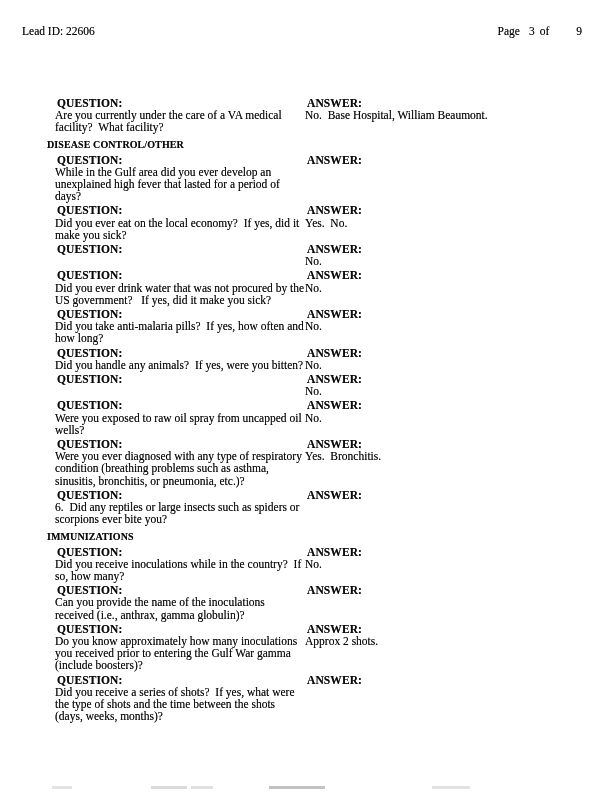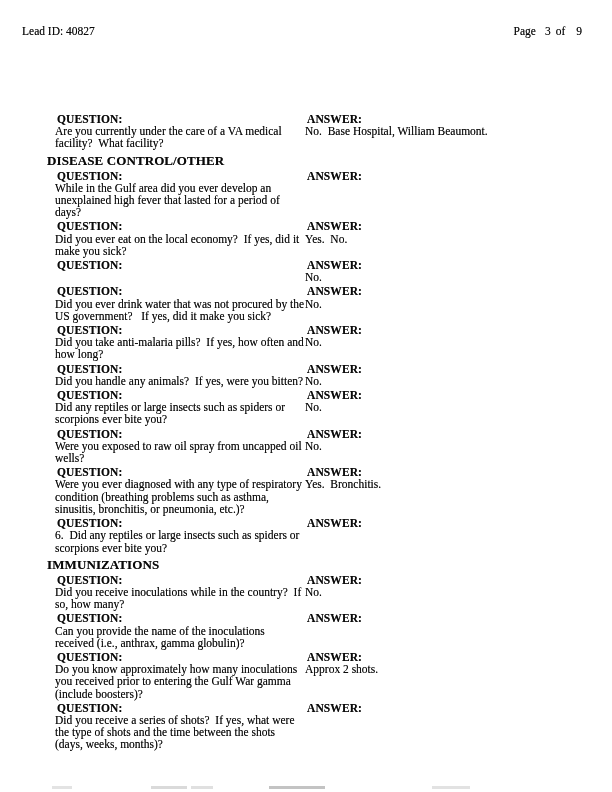--- a/index.html
+++ b/index.html
@@ -21,23 +21,23 @@
     display: flex;
     justify-content: space-between;
     align-items: baseline;
     padding: 25px 30px 0 22px;
     font-size: 11.5px;
     line-height: 12px;
   }
   .page-info { display: inline-flex; align-items: baseline; }
   .page-info .pw { margin-right: 9px; }
   .page-info .pn { margin-right: 5px; }
-  .page-info .po { margin-right: 11px; }
+  .page-info .po { margin-right: 27px; }
   .content {
-    margin-top: 76px;
+    margin-top: 60px;
     padding-left: 55px;
     padding-right: 14px;
   }
   .qa-row {
     display: flex;
     align-items: flex-start;
     margin-bottom: 2px;
     font-size: 11.5px;
     line-height: 12.2px;
   }
@@ -46,21 +46,21 @@
   .lbl {
     font-weight: bold;
     margin-left: 2px;
     letter-spacing: 0.1px;
   }
   .txt {
     white-space: pre-wrap;
   }
   .section-title {
     font-weight: bold;
-    font-size: 13px;
+    font-size: 10px;
     line-height: 14px;
     margin: 4px 0 2px -8px;
     letter-spacing: 0.1px;
     font-family: Liberation Serif, serif;
   }
   .scan-noise {
     position: absolute;
     left: 0;
     bottom: 2px;
     width: 100%;
@@ -76,21 +76,21 @@
   .scan-noise span:nth-child(2) { left: 151px; width: 36px; background:#dadada; }
   .scan-noise span:nth-child(3) { left: 191px; width: 22px; background:#e0e0e0; }
   .scan-noise span:nth-child(4) { left: 269px; width: 56px; background:#c3c3c3; }
   .scan-noise span:nth-child(5) { left: 432px; width: 38px; background:#e2e2e2; }
 </style>
 </head>
 <body>
 
 <div class="page">
   <div class="header">
-    <span>Lead ID: 40827</span>
+    <span>Lead ID: 22606</span>
     <span class="page-info">
       <span class="pw">Page</span>
       <span class="pn">3</span>
       <span class="po">of</span>
       <span class="pt">9</span>
     </span>
   </div>
 
   <div class="content" id="content">
       <div class="qa-row">
@@ -158,21 +158,20 @@
           <div class="txt">Did you handle any animals?  If yes, were you bitten?</div>
         </div>
         <div class="a-col">
           <div class="lbl">ANSWER:</div>
           <div class="txt">No.</div>
         </div>
       </div>
       <div class="qa-row">
         <div class="q-col">
           <div class="lbl">QUESTION:</div>
-          <div class="txt">Did any reptiles or large insects such as spiders or scorpions ever bite you?</div>
         </div>
         <div class="a-col">
           <div class="lbl">ANSWER:</div>
           <div class="txt">No.</div>
         </div>
       </div>
       <div class="qa-row">
         <div class="q-col">
           <div class="lbl">QUESTION:</div>
           <div class="txt">Were you exposed to raw oil spray from uncapped oil wells?</div>

